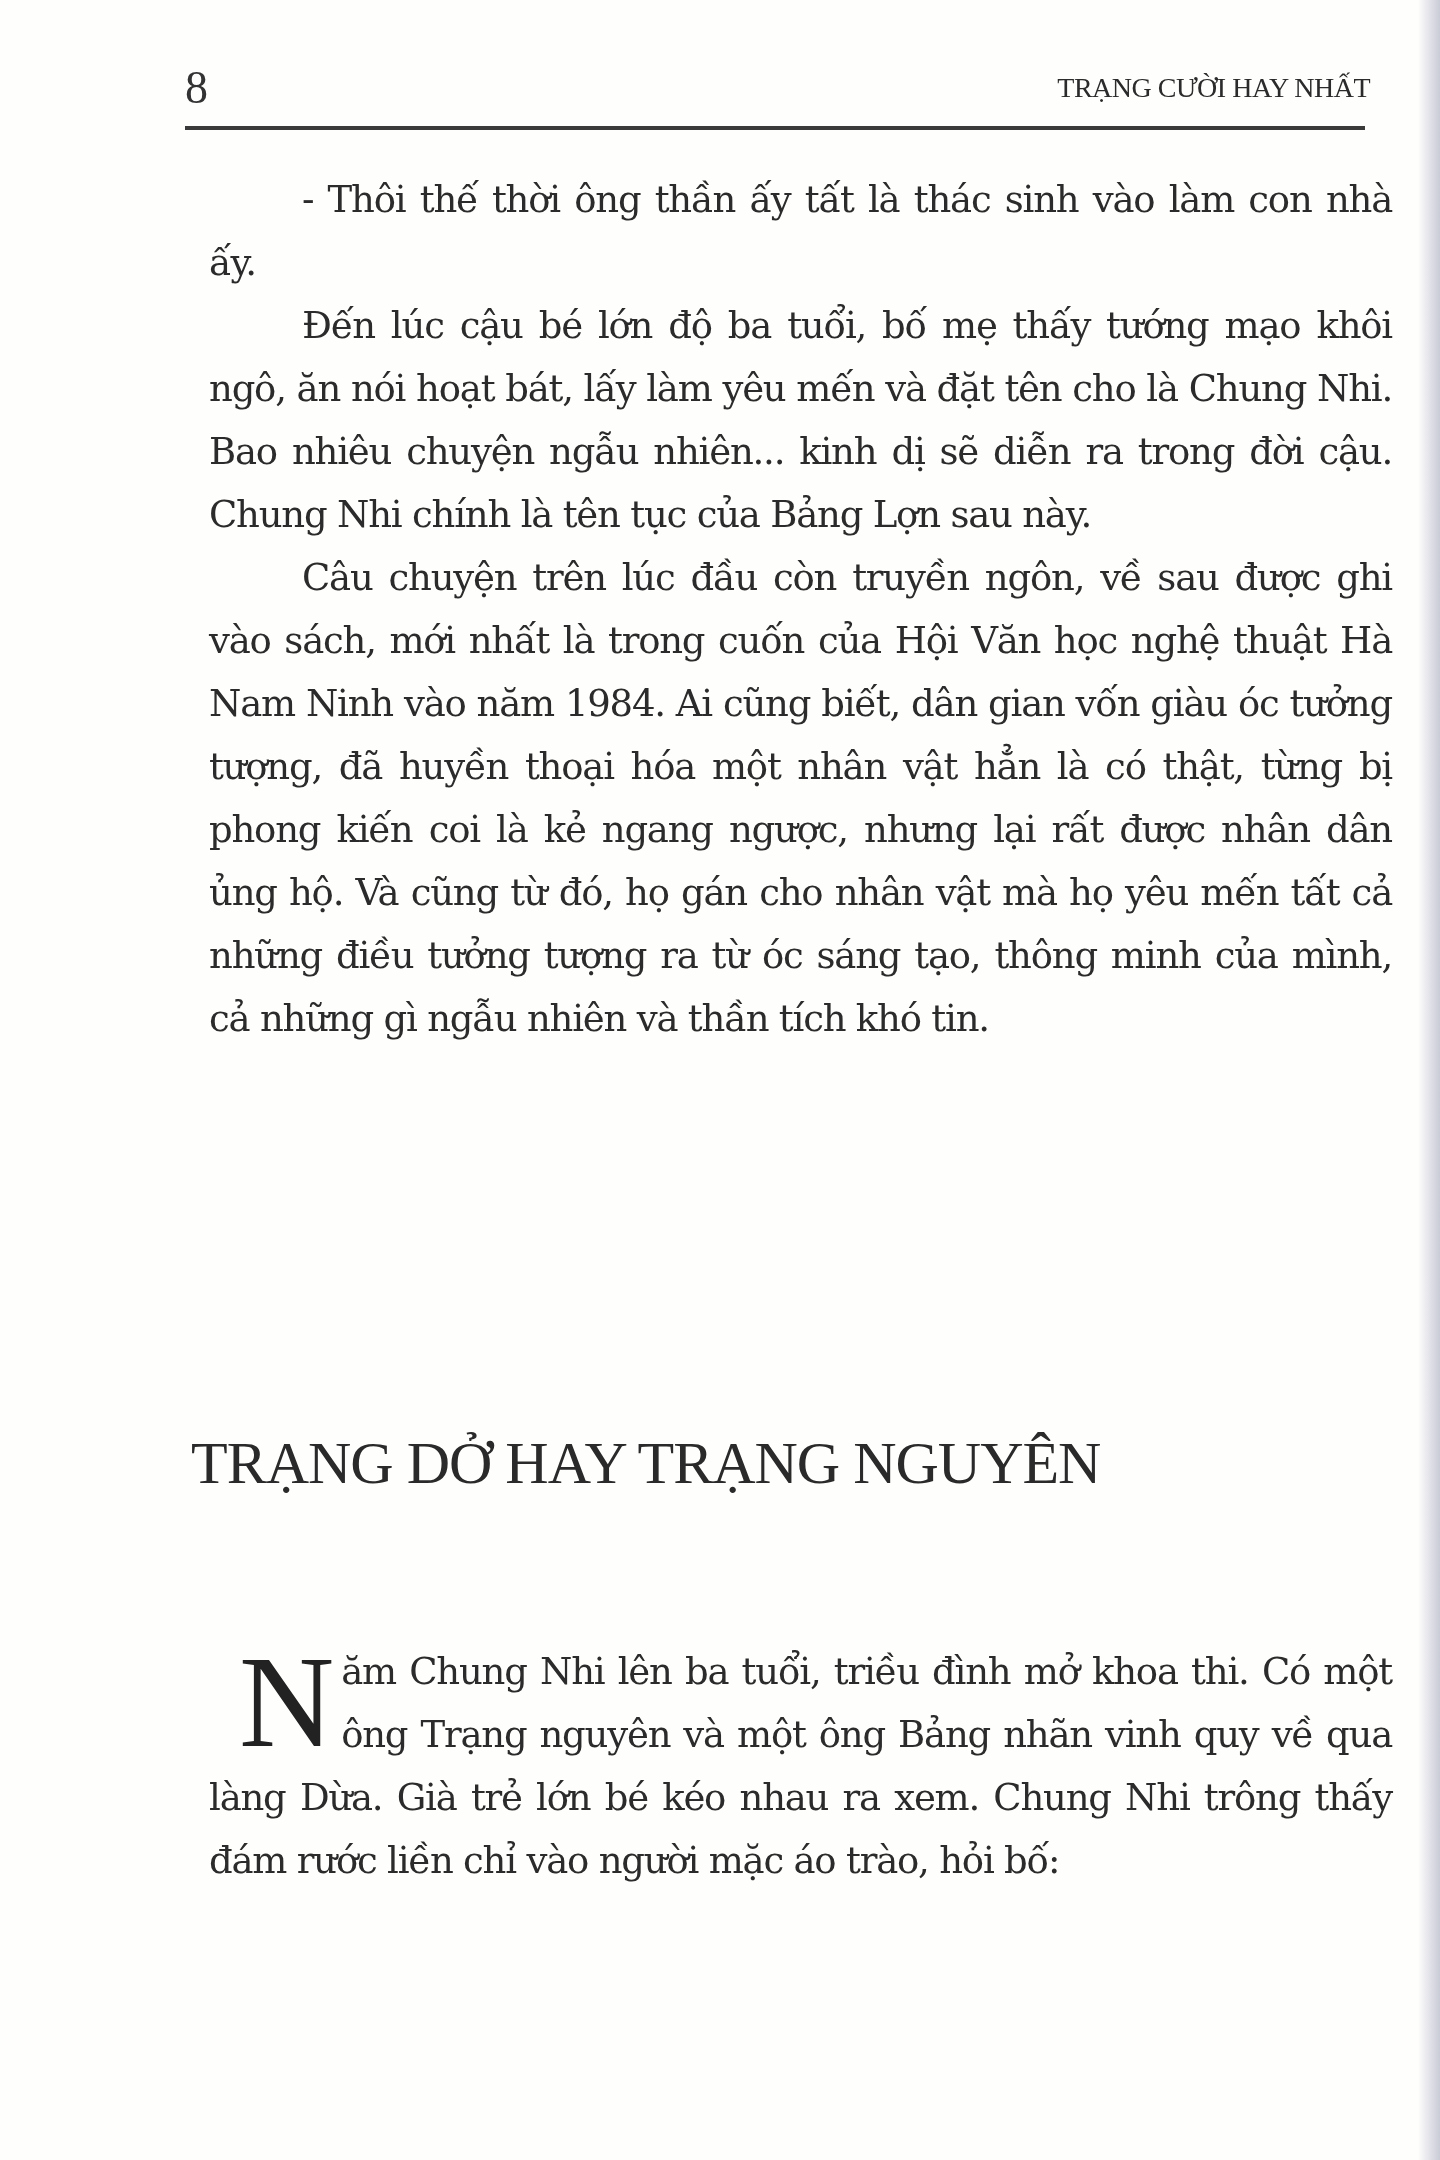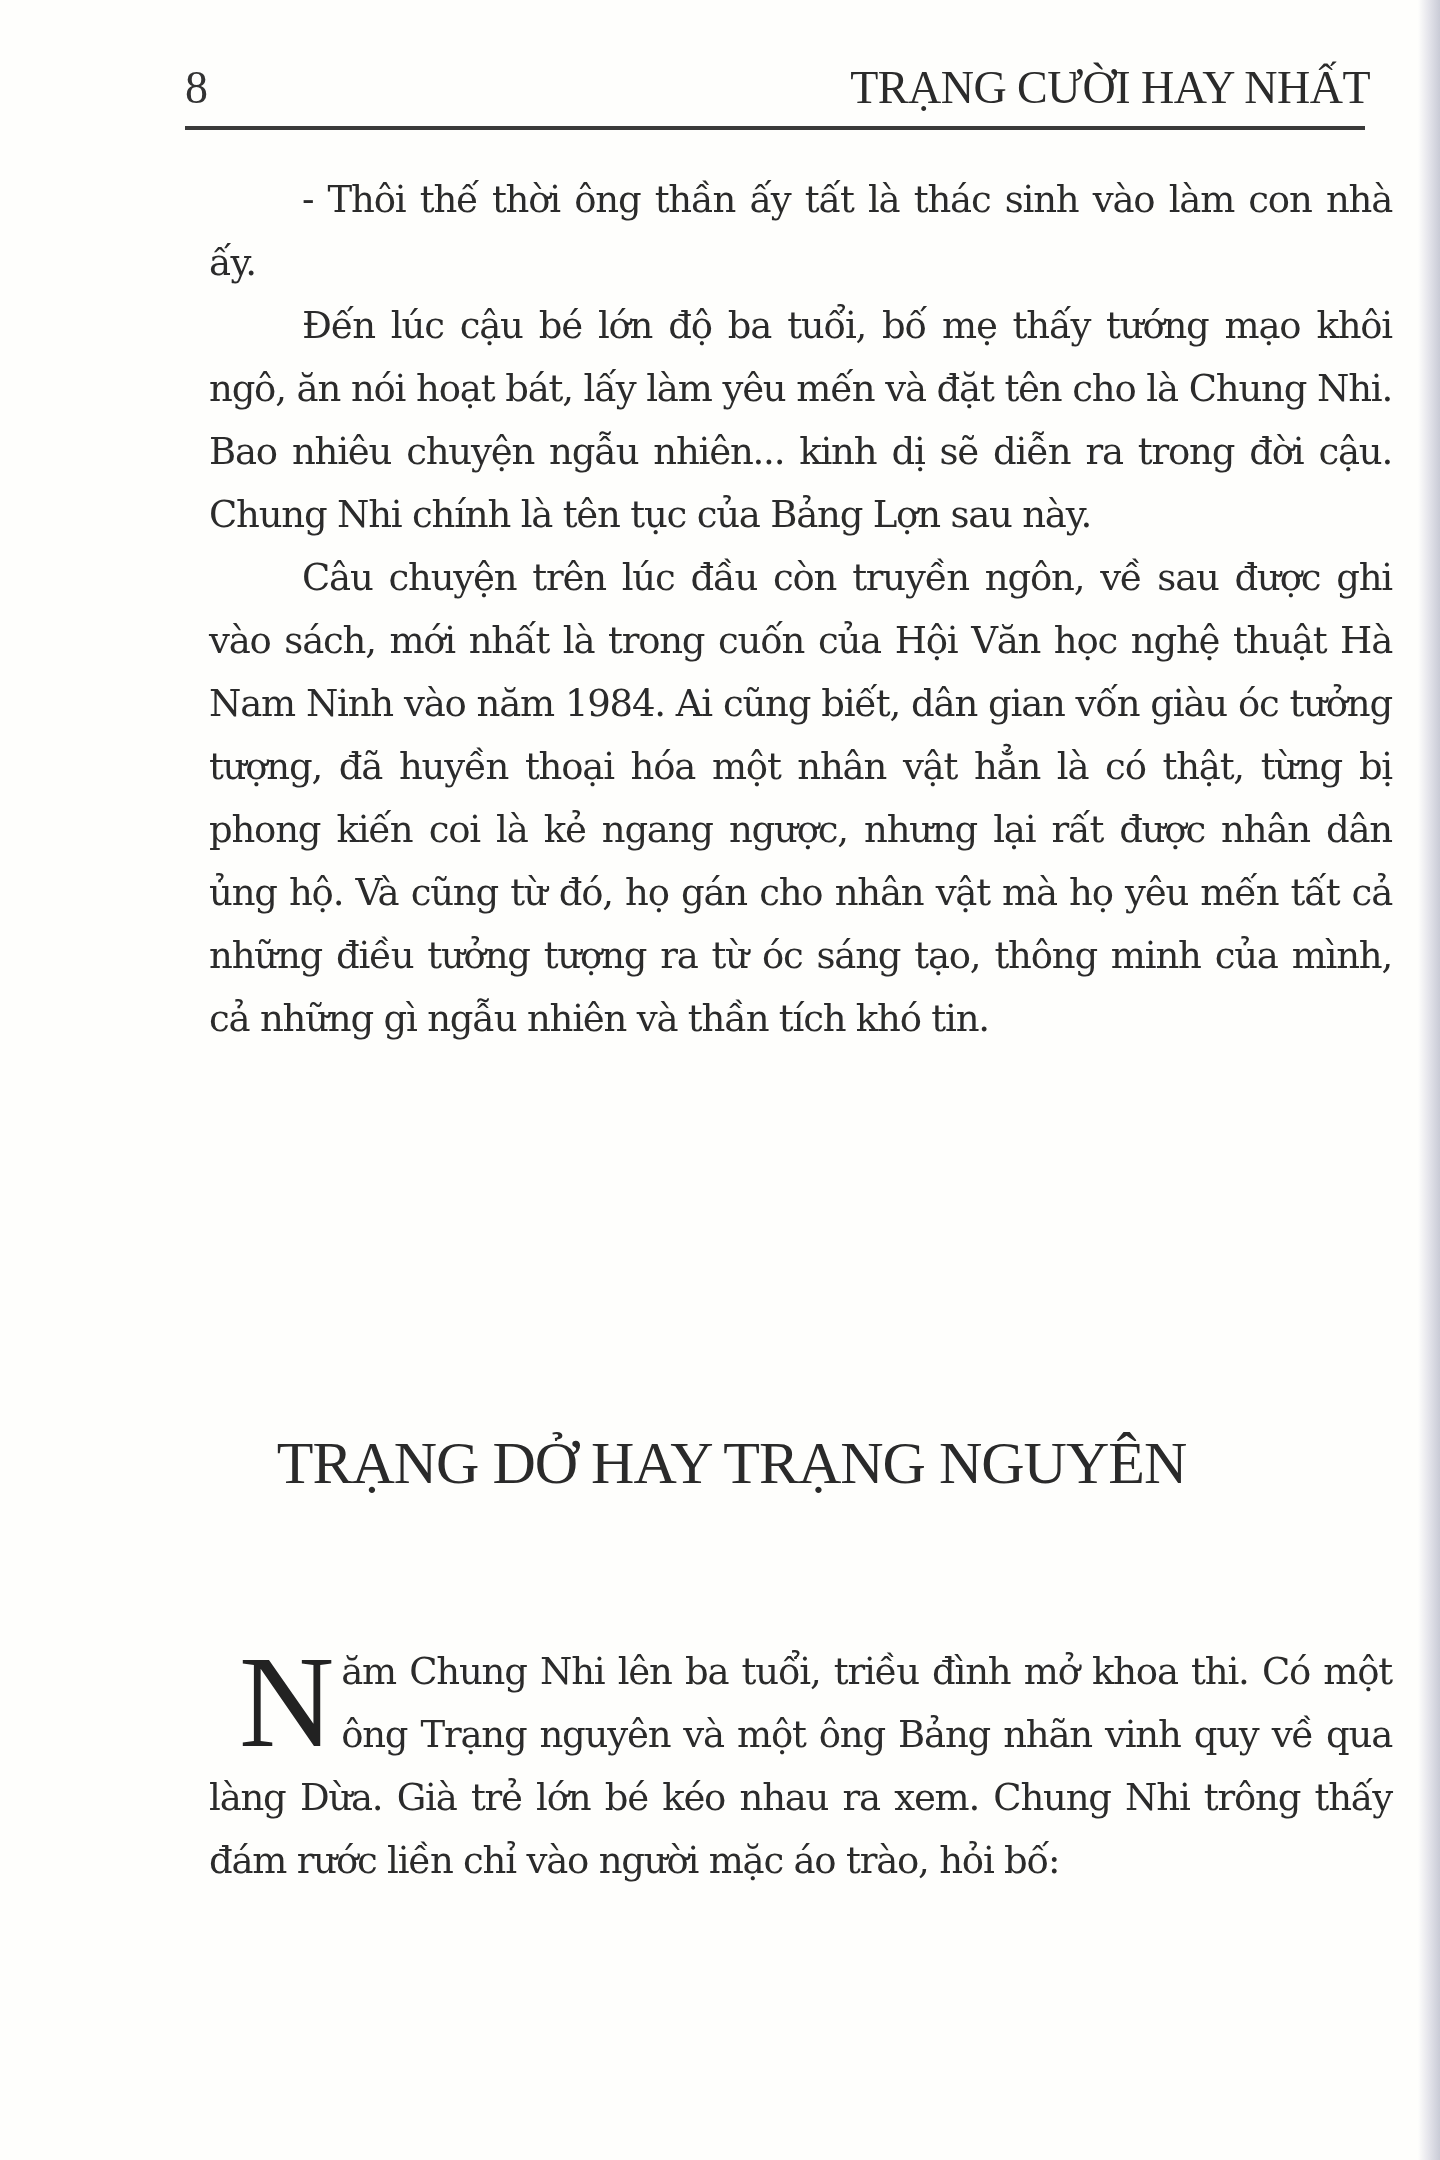--- a/index.html
+++ b/index.html
@@ -18,37 +18,37 @@
   }
   .running-head {
     position: absolute; left: 185px; top: 58px; width: 1185px; height: 60px;
   }
   .page-number {
     position: absolute; left: 0; top: 0;
     font-family: "Liberation Serif", serif; font-size: 46px; line-height: 60px; color: #333;
   }
   .book-title {
     position: absolute; right: 0; top: 0;
-    font-family: "Liberation Serif", serif; font-size: 46px; line-height: 60px;
+    font-family: "Liberation Serif", serif; font-size: 28px; line-height: 60px;
     letter-spacing: -0.5px; color: #2b2b2b;
   }
   .header-rule {
     position: absolute; left: 185px; top: 126px; width: 1180px; height: 4px;
     background: #3a3a3a;
   }
   .text-block {
     position: absolute; left: 185px; width: 1183px;
     font-family: "DejaVu Serif", serif; font-size: 37px; line-height: 63px;
     color: #2b2b2b; letter-spacing: -1.2px; margin-left: 24px;
   }
   .para { margin: 0; text-align: justify; text-indent: 93px; }
   .para.noindent { text-indent: 0; }
   .section-heading {
-    position: absolute; left: 185px; width: 1183px; top: 1418px;
-    text-align: center;
+    position: absolute; left: 191px; width: 1183px; top: 1418px;
+    text-align: left;
     font-family: "Liberation Serif", serif; font-size: 60px; line-height: 90px;
     letter-spacing: -1px; color: #2a2a2a;
     padding-right: 90px; box-sizing: border-box;
   }
   .dropcap-para { position: relative; }
   .dropcap {
     float: left;
     font-family: "Liberation Serif", serif; font-size: 132px; line-height: 108px;
     margin: 8px 8px 0 30px; color: #222;
   }

